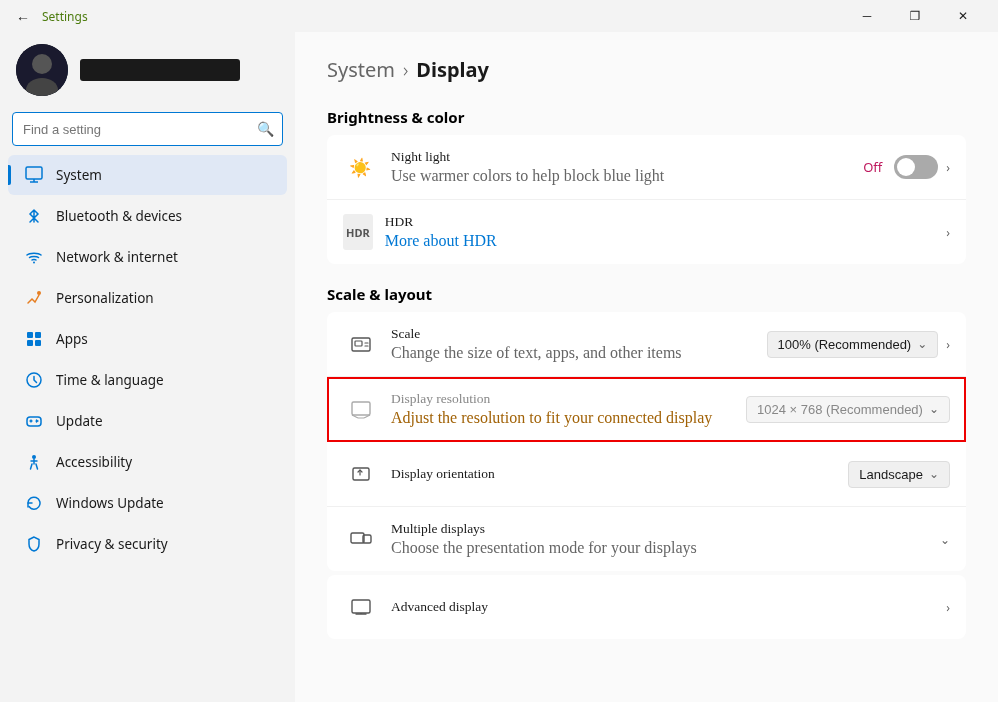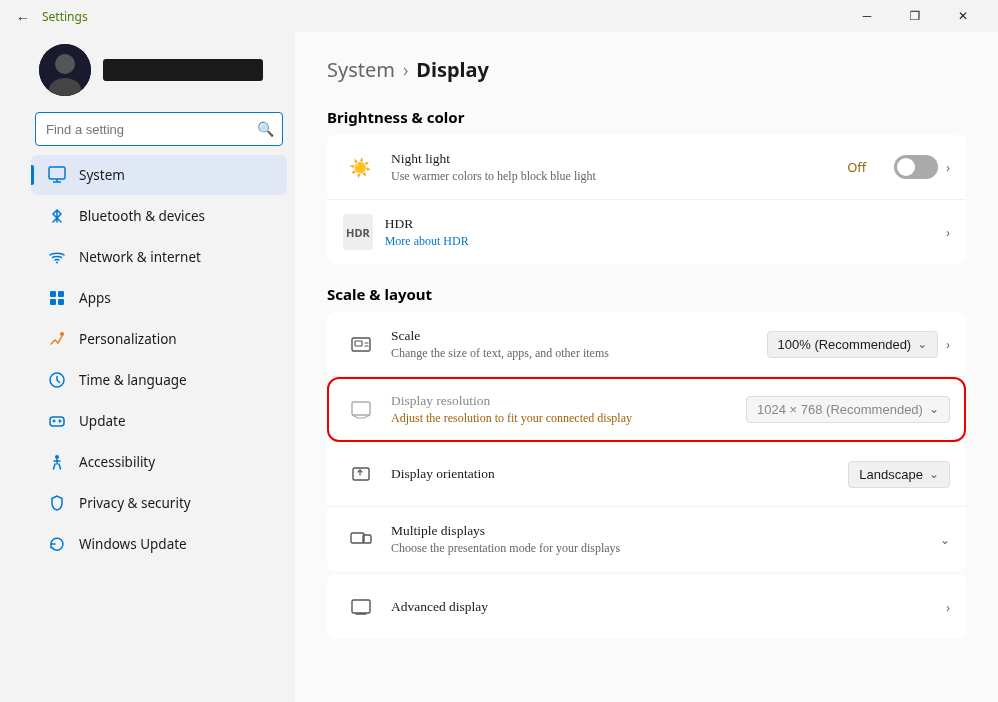--- a/index.html
+++ b/index.html
@@ -69,21 +69,20 @@
 
     
     .sidebar {
       width: 295px;
       background: #f3f3f3;
       flex-shrink: 0;
       display: flex;
       flex-direction: column;
       overflow-y: auto;
       padding-bottom: 8px;
-      padding-left: 23px;
     }
 
     .user-section {
       display: flex;
       align-items: center;
       gap: 12px;
       padding: 12px 16px 16px 16px;
     }
     .avatar {
       width: 52px;
@@ -247,21 +246,21 @@
     .row-text {
       flex: 1;
       font-family: Liberation Serif, serif;
     }
     .row-label {
       font-size: 13.5px;
       color: #1a1a1a;
       font-weight: 400;
     }
     .row-desc {
-      font-size: 12px;
+      font-size: 16px;
       color: #666;
       margin-top: 2px;
     }
     .row-desc.blue {
       color: #0078d4;
     }
     .row-control {
       display: flex;
       align-items: center;
       gap: 8px;
@@ -313,21 +312,21 @@
     }
     .chevron-down {
       color: #666;
       font-size: 12px;
     }
 
     
     .settings-row.highlighted {
       outline: 2px solid #e00;
       outline-offset: -2px;
-      border-radius: 12px;
+      border-radius: 0;
       position: relative;
       z-index: 1;
     }
     .settings-row.highlighted .row-label,
     .settings-row.highlighted .row-desc {
       color: #888;
     }
     .settings-row.highlighted .dropdown-btn {
       color: #888;
       background: #f5f5f5;
@@ -404,39 +403,39 @@
             <path d="M7 12C7.8 11.2 10.2 11.2 11 12" stroke="#0078d4" stroke-width="1.5" stroke-linecap="round"></path>
             <circle cx="9" cy="14.5" r="1" fill="#0078d4"></circle>
           </svg>
         </div>
         <span class="nav-label">Network &amp; internet</span>
       </div>
 
       <div class="nav-item">
         <div class="nav-icon">
           <svg width="18" height="18" viewBox="0 0 18 18" fill="none">
+            <path d="M3 14L7 10L10 13L14 6" stroke="#e67e22" stroke-width="1.5" stroke-linecap="round"></path>
+            <circle cx="14" cy="4" r="2" fill="#e67e22"></circle>
+          </svg>
+        </div>
+        <span class="nav-label">Personalization</span>
+      </div>
+
+      <div class="nav-item">
+        <div class="nav-icon">
+          <svg width="18" height="18" viewBox="0 0 18 18" fill="none">
             <rect x="2" y="2" width="6" height="6" rx="1" fill="#0078d4"></rect>
             <rect x="10" y="2" width="6" height="6" rx="1" fill="#0078d4"></rect>
             <rect x="2" y="10" width="6" height="6" rx="1" fill="#0078d4"></rect>
             <rect x="10" y="10" width="6" height="6" rx="1" fill="#0078d4"></rect>
           </svg>
         </div>
         <span class="nav-label">Apps</span>
       </div>
 
-      <div class="nav-item">
-        <div class="nav-icon">
-          <svg width="18" height="18" viewBox="0 0 18 18" fill="none">
-            <path d="M3 14L7 10L10 13L14 6" stroke="#e67e22" stroke-width="1.5" stroke-linecap="round"></path>
-            <circle cx="14" cy="4" r="2" fill="#e67e22"></circle>
-          </svg>
-        </div>
-        <span class="nav-label">Personalization</span>
-      </div>
-
 
       <div class="nav-item">
         <div class="nav-icon">
           <svg width="18" height="18" viewBox="0 0 18 18" fill="none">
             <circle cx="9" cy="9" r="7" stroke="#0078d4" stroke-width="1.5"></circle>
             <path d="M9 5.5V9L11.5 11.5" stroke="#0078d4" stroke-width="1.5" stroke-linecap="round"></path>
           </svg>
         </div>
         <span class="nav-label">Time &amp; language</span>
       </div>
@@ -457,34 +456,34 @@
             <circle cx="9" cy="4" r="2" fill="#0078d4"></circle>
             <path d="M9 6v5M6 8h6M7 11l-1.5 5M11 11l1.5 5" stroke="#0078d4" stroke-width="1.5" stroke-linecap="round"></path>
           </svg>
         </div>
         <span class="nav-label">Accessibility</span>
       </div>
 
       <div class="nav-item">
         <div class="nav-icon">
           <svg width="18" height="18" viewBox="0 0 18 18" fill="none">
-            <path d="M9 2L4 4.5V9c0 3.5 2.2 6.2 5 7 2.8-.8 5-3.5 5-7V4.5L9 2z" stroke="#0078d4" stroke-width="1.5"></path>
-          </svg>
-        </div>
-        <span class="nav-label">Privacy &amp; security</span>
-      </div>
-
-      <div class="nav-item">
-        <div class="nav-icon">
-          <svg width="18" height="18" viewBox="0 0 18 18" fill="none">
             <path d="M3 9a6 6 0 1 1 1 3.5" stroke="#0078d4" stroke-width="1.5" stroke-linecap="round"></path>
             <path d="M3 13V9H7" stroke="#0078d4" stroke-width="1.5" stroke-linecap="round" stroke-linejoin="round"></path>
           </svg>
         </div>
         <span class="nav-label">Windows Update</span>
+      </div>
+
+      <div class="nav-item">
+        <div class="nav-icon">
+          <svg width="18" height="18" viewBox="0 0 18 18" fill="none">
+            <path d="M9 2L4 4.5V9c0 3.5 2.2 6.2 5 7 2.8-.8 5-3.5 5-7V4.5L9 2z" stroke="#0078d4" stroke-width="1.5"></path>
+          </svg>
+        </div>
+        <span class="nav-label">Privacy &amp; security</span>
       </div>
     </div>
   </div>
 
   <div class="content">
 
     <div class="page-header">
       <div class="breadcrumb">
         <span class="breadcrumb-parent">System</span>
         <span class="breadcrumb-arrow">›</span>
@@ -494,21 +493,21 @@
 
     <div class="section-title">Brightness &amp; color</div>
     <div class="settings-card">
       <div class="settings-row">
         <div class="row-icon">☀️</div>
         <div class="row-text">
           <div class="row-label">Night light</div>
           <div class="row-desc">Use warmer colors to help block blue light</div>
         </div>
         <div class="row-control">
-          <span style="font-size:13px;color:#a16207;margin-right:20px;">Off</span>
+          <span style="font-size:13px;color:#be185d;margin-right:4px;">Off</span>
           <div class="toggle off"></div>
           <span class="chevron-right">›</span>
         </div>
       </div>
       <div class="settings-row">
         <div class="row-icon" style="font-size:11px;font-weight:700;color:#555;background:#eee;border-radius:3px;padding:2px 3px;width:auto;margin-right:12px;">HDR</div>
         <div class="row-text">
           <div class="row-label">HDR</div>
           <div class="row-desc blue">More about HDR</div>
         </div>

